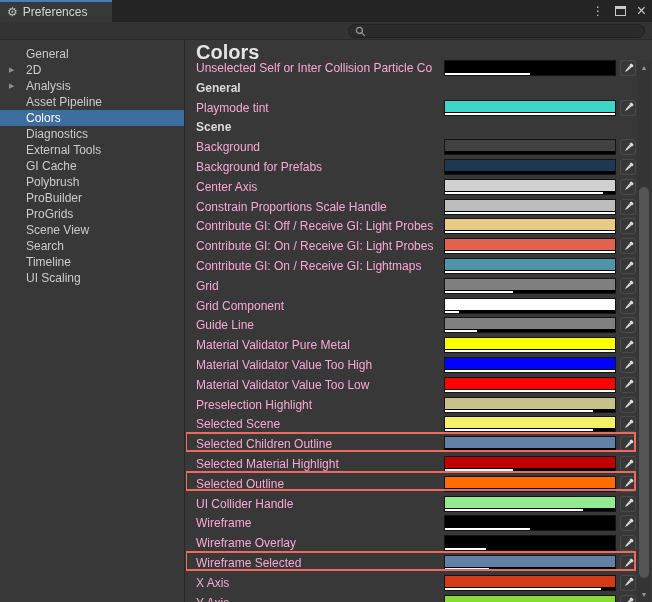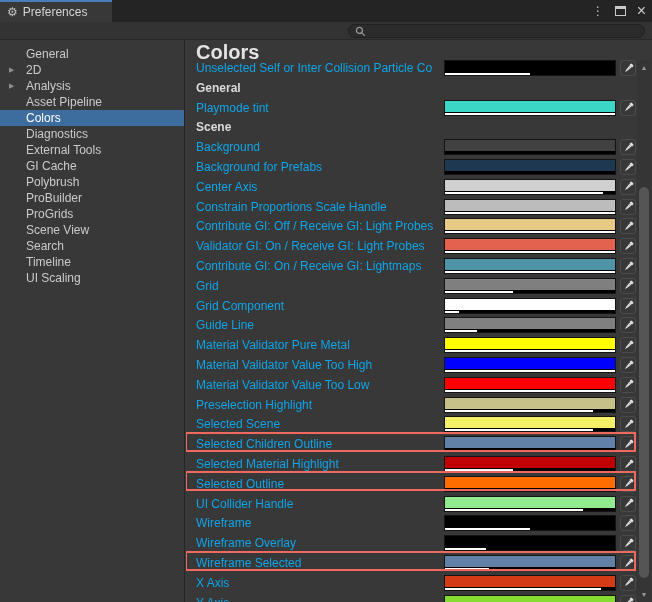--- a/index.html
+++ b/index.html
@@ -38,21 +38,21 @@
                padding-left:26px; white-space:nowrap; cursor:default; }
   .side-item.selected { background:var(--sel,#3d6c9e); color:#ffffff; }
   .side-item .tri { position:absolute; left:9px; top:0; font-size:7px; color:#8f8f8f; line-height:16px; }
 
   
   .main { position:absolute; left:186px; top:0; width:466px; height:562px; overflow:hidden; }
   .page-title { position:absolute; left:10px; top:1px; font-size:20px; font-weight:bold; color:#e4e4e4; z-index:3; }
 
   .crow { position:absolute; left:0; width:466px; height:20px; }
   .crow .lbl { position:absolute; left:10px; top:0; width:246px; height:20px; line-height:20px;
-               font-size:12px; color:#0ea5e9; white-space:nowrap; overflow:hidden; }
+               font-size:12px; color:#f9a8d4; white-space:nowrap; overflow:hidden; }
   .crow.section .lbl { font-weight:bold; color:#dadada; width:300px; }
 
   .swatch { position:absolute; left:258px; top:2px; width:172px; height:16px; border:1px solid #141414;
             display:flex; flex-direction:column; cursor:pointer; }
   .swatch .col { flex:1; }
   .swatch .alpha { height:3px; background:#000; border-top:1px solid #000; position:relative; }
   .swatch .alpha .bar { position:absolute; left:0; top:0; bottom:0; background:#ffffff; }
 
   .eyedrop { position:absolute; left:434px; top:2px; width:16px; height:16px; border:1px solid #4b4b4b;
              border-radius:3px; background:transparent; display:flex; align-items:center; justify-content:center;
@@ -244,21 +244,21 @@
               <svg width="13" height="13" viewBox="0 0 14 14">
                 <g transform="rotate(45 7 7)" fill="#dcdcdc">
                   <rect x="5" y="0.8" width="4" height="3" rx="1.2"></rect>
                   <rect x="5.8" y="3.4" width="2.4" height="1.9"></rect>
                   <path d="M5.6 5.3 h2.8 L7.8 10 7 12.4 6.2 10 Z"></path>
                 </g>
               </svg>
             </button>
           </div>
           <div class="crow" style="top: 196.2px;">
-            <span class="lbl">Validator GI: On / Receive GI: Light Probes</span>
+            <span class="lbl">Contribute GI: On / Receive GI: Light Probes</span>
             <div class="swatch">
               <div class="col" style="background: rgb(226, 97, 79);"></div>
               <div class="alpha">
                 <div class="bar" style="width: 100%;"></div>
               </div>
             </div>
             <button class="eyedrop">
               <svg width="13" height="13" viewBox="0 0 14 14">
                 <g transform="rotate(45 7 7)" fill="#dcdcdc">
                   <rect x="5" y="0.8" width="4" height="3" rx="1.2"></rect>

